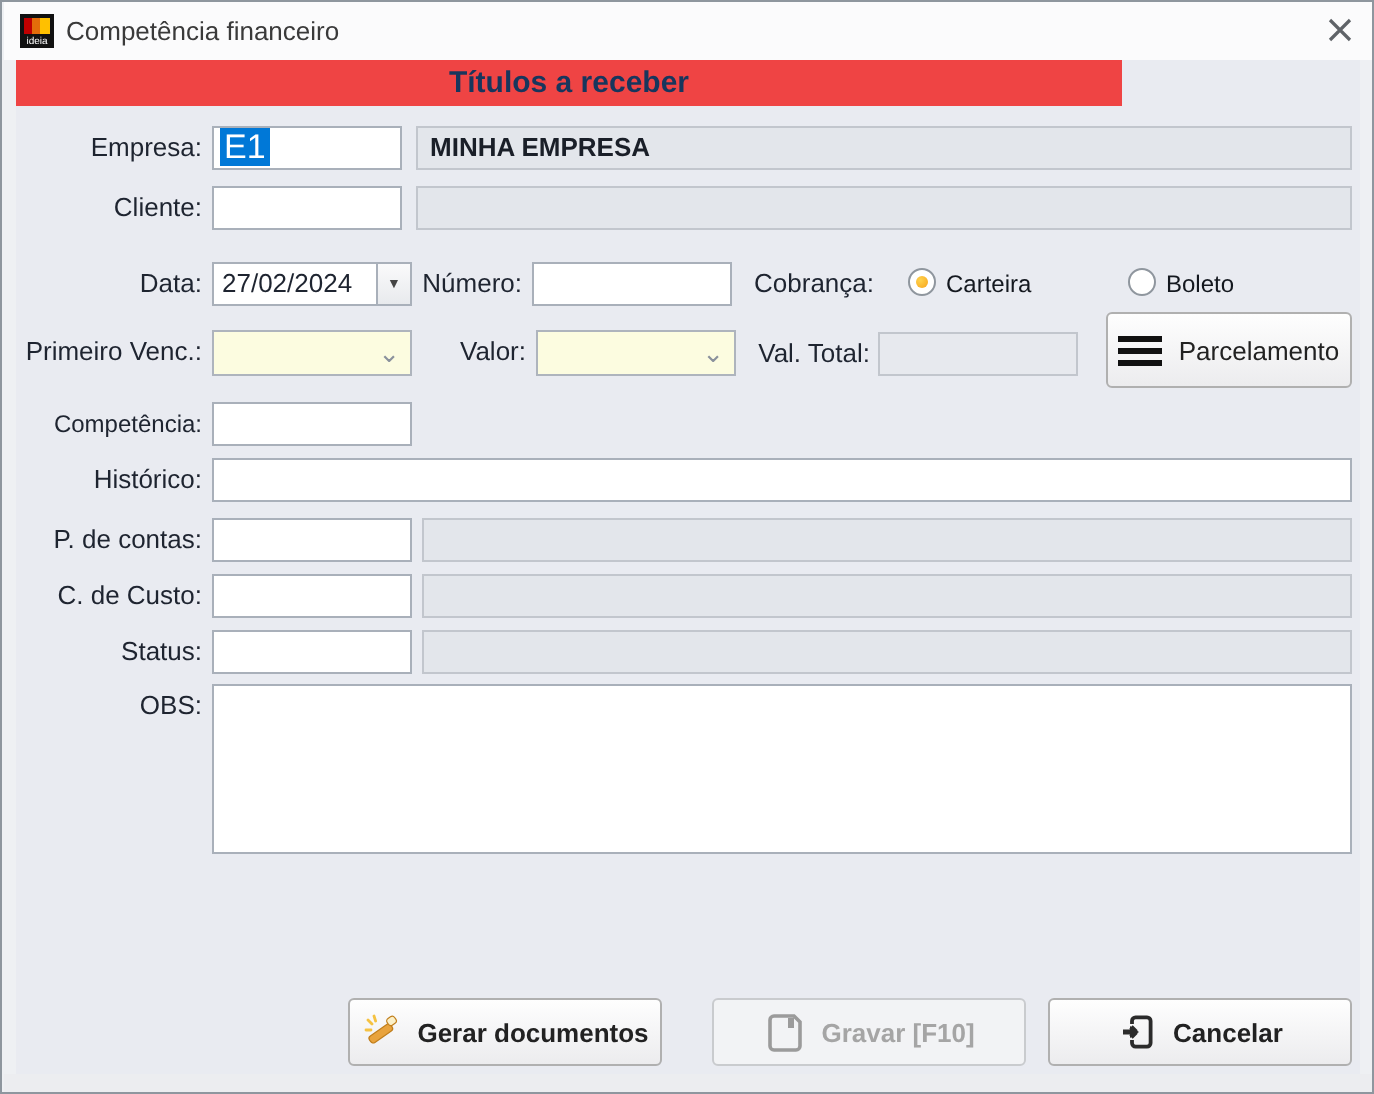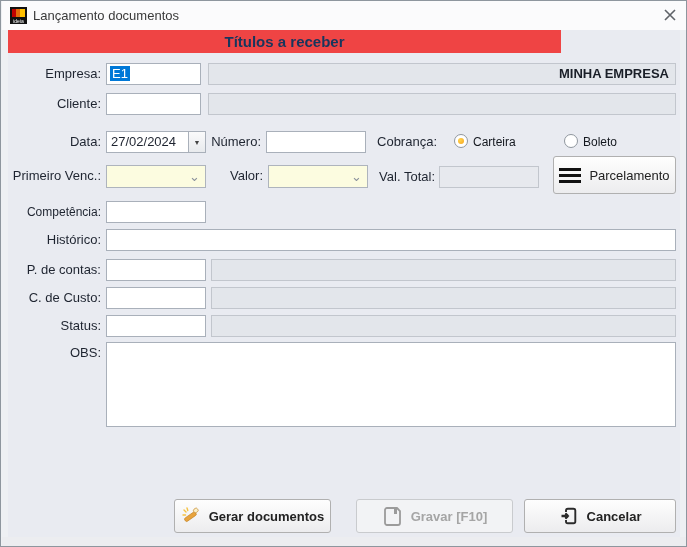--- a/index.html
+++ b/index.html
@@ -15,21 +15,21 @@
     background:linear-gradient(90deg,#C00000 0 30%,#E36C0A 30% 60%,#FFC000 60% 100%);}
   .app-icon .brand{position:absolute;left:0;bottom:0;width:100%;font-size:5px;color:#fff;text-align:center;line-height:6px;}
   .title-text{position:absolute;left:31px;top:0;height:29px;line-height:29px;font-size:13px;color:#3A3A3A;}
   .close-btn{position:absolute;right:8px;top:5px;width:18px;height:18px;display:flex;align-items:center;justify-content:center;cursor:pointer;}
   .panel{position:absolute;left:7px;top:29px;width:672px;height:509px;background:#E9EBF1;border-bottom:1px solid #A9AFB6;}
   .header-bar{position:absolute;left:7px;top:29px;width:553px;height:23px;background:#ef4444;
     text-align:center;line-height:23px;font-size:15px;font-weight:bold;color:#17365D;}
   .lbl{position:absolute;height:22px;line-height:22px;font-size:13px;text-align:right;white-space:nowrap;}
   .inp{position:absolute;height:22px;background:#fff;border:1px solid #A9B0BA;font-size:13px;
     padding:0 4px;font-family:"Liberation Sans",sans-serif;color:#1E2430;}
-  .fake-inp{position:absolute;height:22px;background:#fff;border:1px solid #A9B0BA;font-size:13px;
+  .fake-inp{position:absolute;height:22px;background:#fff;border:1px solid #A9B0BA;font-size:17px;
     line-height:20px;padding:0 3px;}
   .sel{background:#0078D7;color:#fff;padding:0 2px;}
   .ro{position:absolute;height:22px;background:#E3E6EB;border:1px solid #C2C6CD;font-size:13px;
     line-height:20px;padding:0 6px;}
   .ro.bold{font-weight:bold;color:#1A1F28;}
   .datefield{position:absolute;height:22px;background:#fff;border:1px solid #A9B0BA;display:flex;}
   .datefield .dval{flex:1;font-size:13px;line-height:20px;padding:0 4px;}
   .datefield .darrow{width:17px;border-left:1px solid #A9B0BA;background:linear-gradient(#FAFAFB,#E8EAED);
     display:flex;align-items:center;justify-content:center;font-size:7px;color:#444;cursor:pointer;}
   .combo{position:absolute;height:23px;background:#FCFCE0;border:1px solid #AEB4BD;cursor:pointer;}
@@ -51,35 +51,35 @@
 </head>
 <body>
 
 <div class="window">
 
   <div class="titlebar">
     <div class="app-icon">
       <div class="bars"></div>
       <div class="brand">ideia</div>
     </div>
-    <div class="title-text">Lançamento documentos</div>
+    <div class="title-text">Competência financeiro</div>
     <div class="close-btn">
       <svg width="12" height="12" viewBox="0 0 12 12">
           <path d="M1 1 L11 11 M11 1 L1 11" stroke="#5F6368" stroke-width="1.6"></path>
         </svg>
     </div>
   </div>
 
   <div class="panel"></div>
 
   <div class="header-bar">Títulos a receber</div>
 
   <div class="lbl" style="left:6px;top:62px;width:94px;">Empresa:</div>
   <div class="fake-inp" style="left:105px;top:62px;width:95px;"><span class="sel">E1</span></div>
-  <div class="ro bold" style="left:207px;top:62px;width:468px;text-align:right;">MINHA EMPRESA</div>
+  <div class="ro bold" style="left:207px;top:62px;width:468px;">MINHA EMPRESA</div>
 
   <div class="lbl" style="left:6px;top:92px;width:94px;">Cliente:</div>
   <input class="inp" style="left: 105px; top: 92px; width: 95px;" value="">
   <div class="ro" style="left:207px;top:92px;width:468px;"></div>
 
   <div class="lbl" style="left:6px;top:130px;width:94px;">Data:</div>
   <div class="datefield" style="left:105px;top:130px;width:100px;">
     <div class="dval">27/02/2024</div>
     <div class="darrow">▼</div>
   </div>

